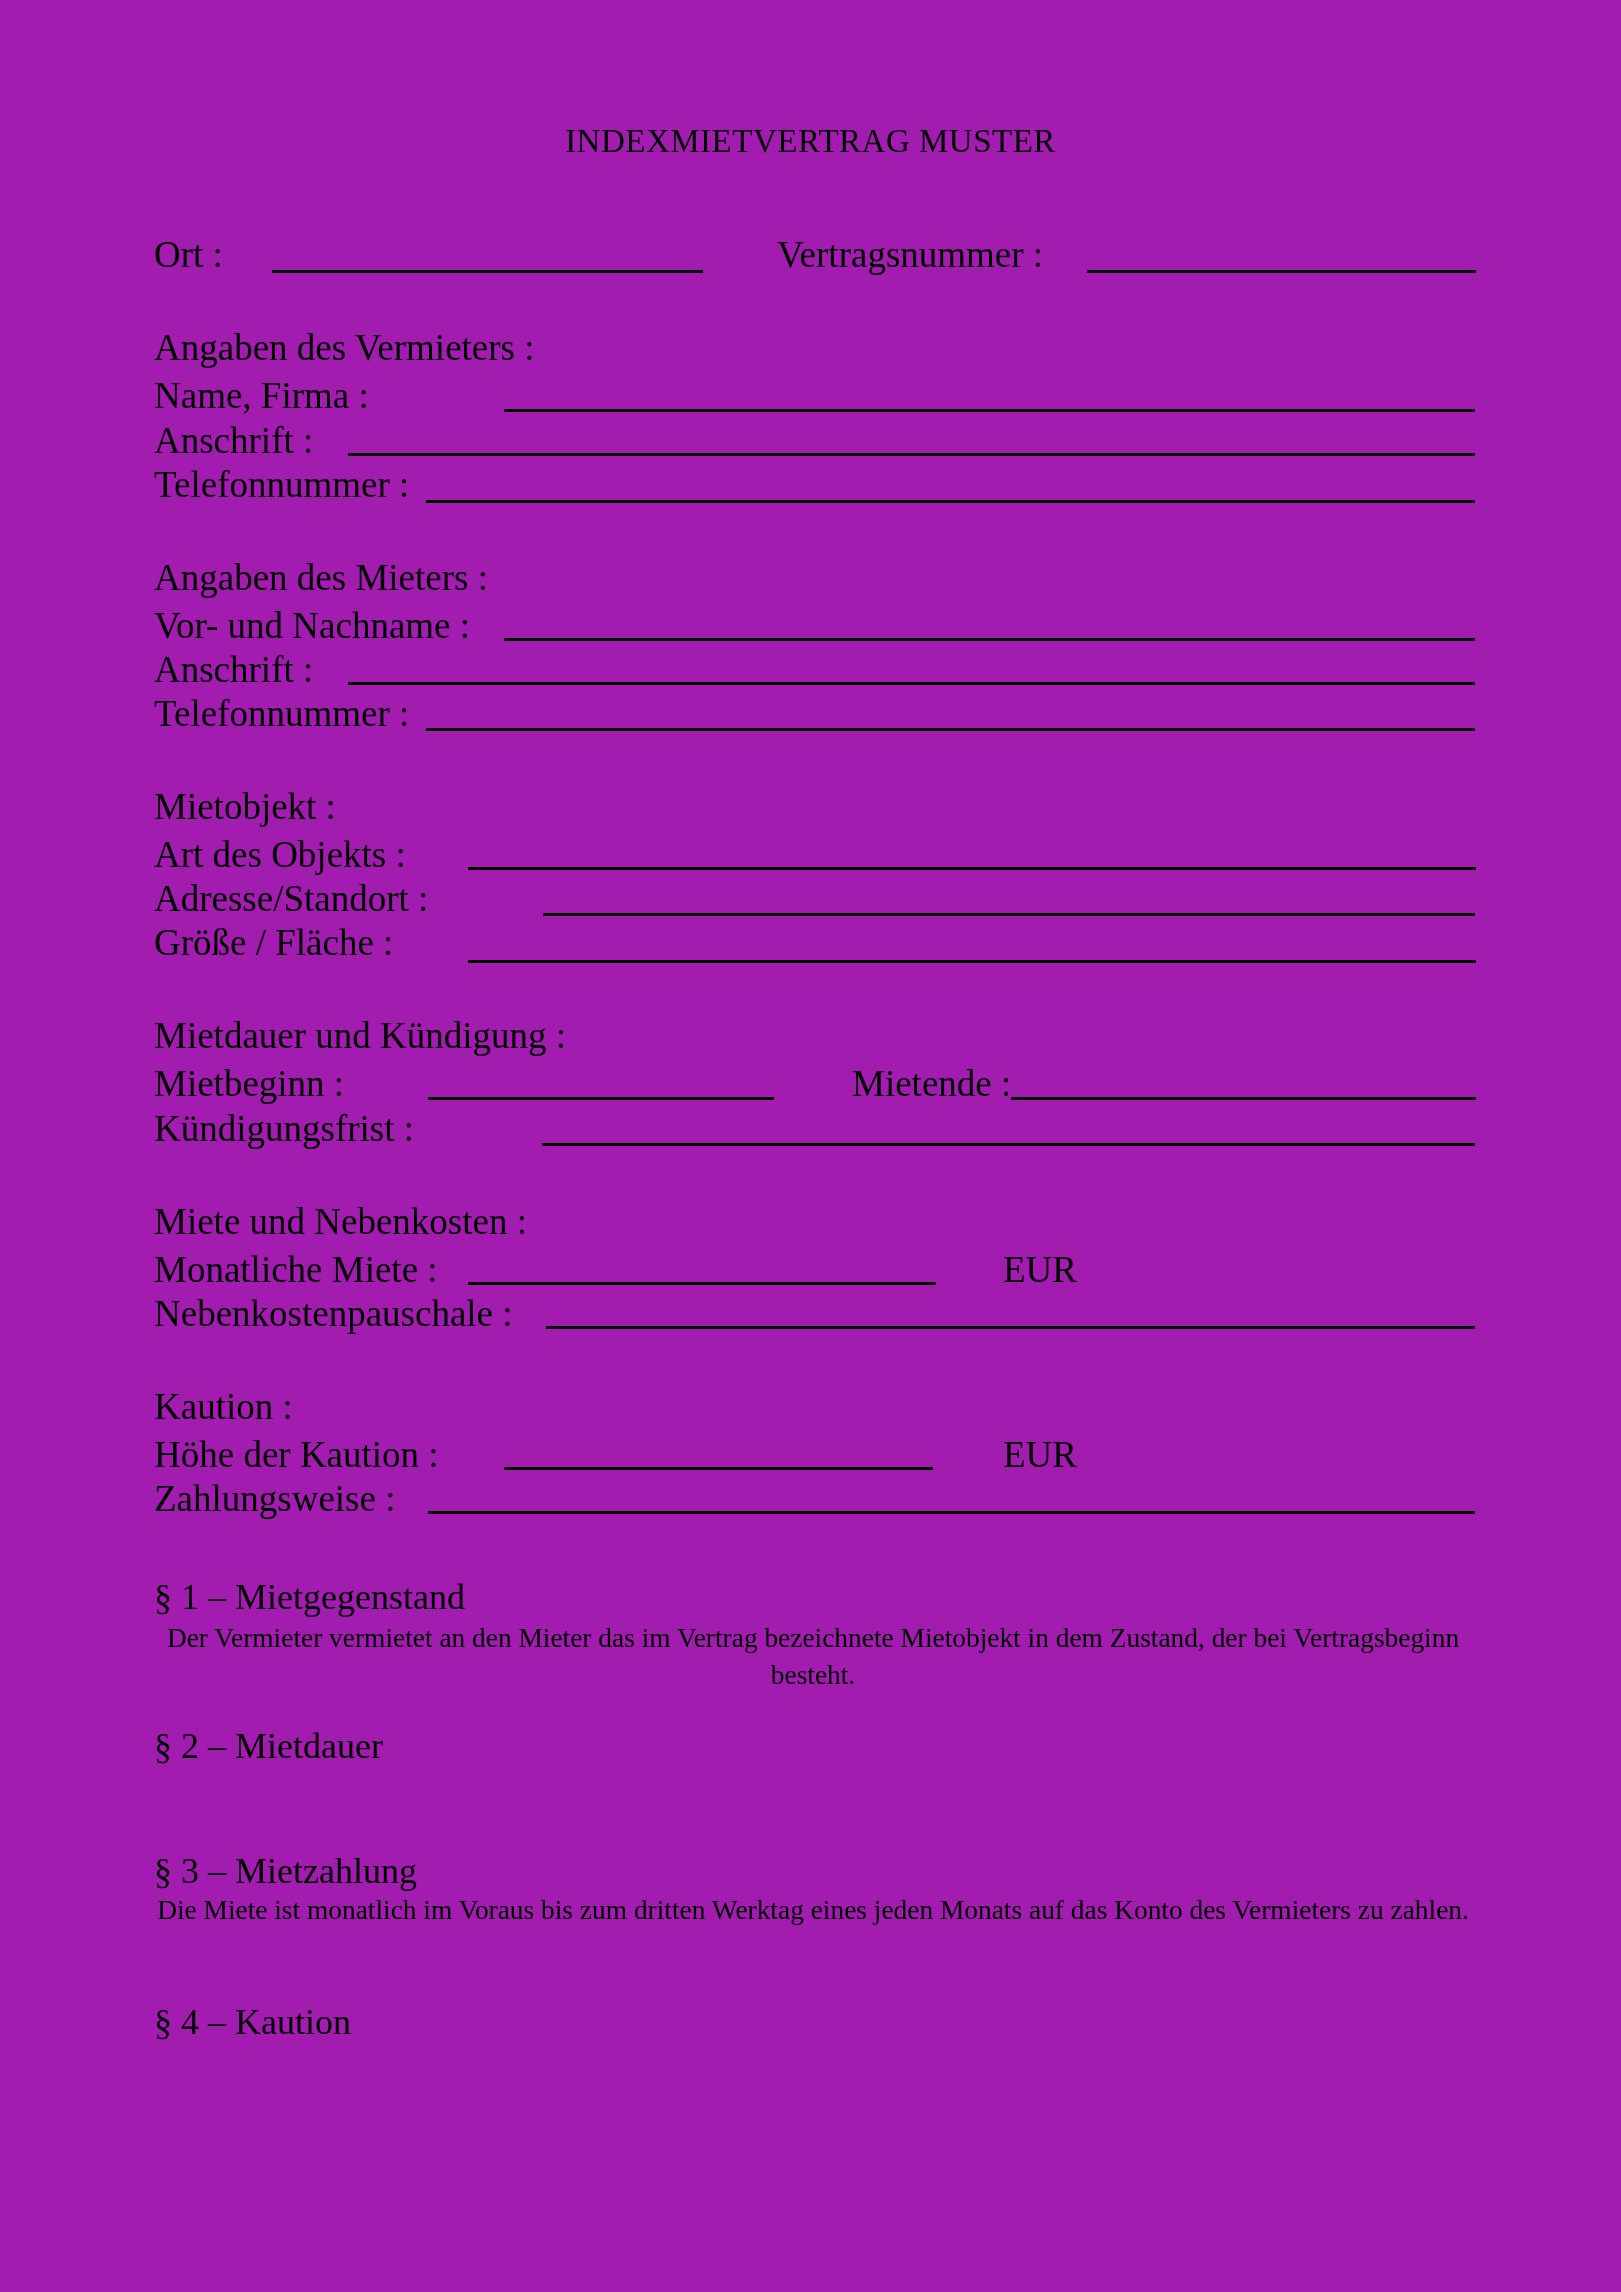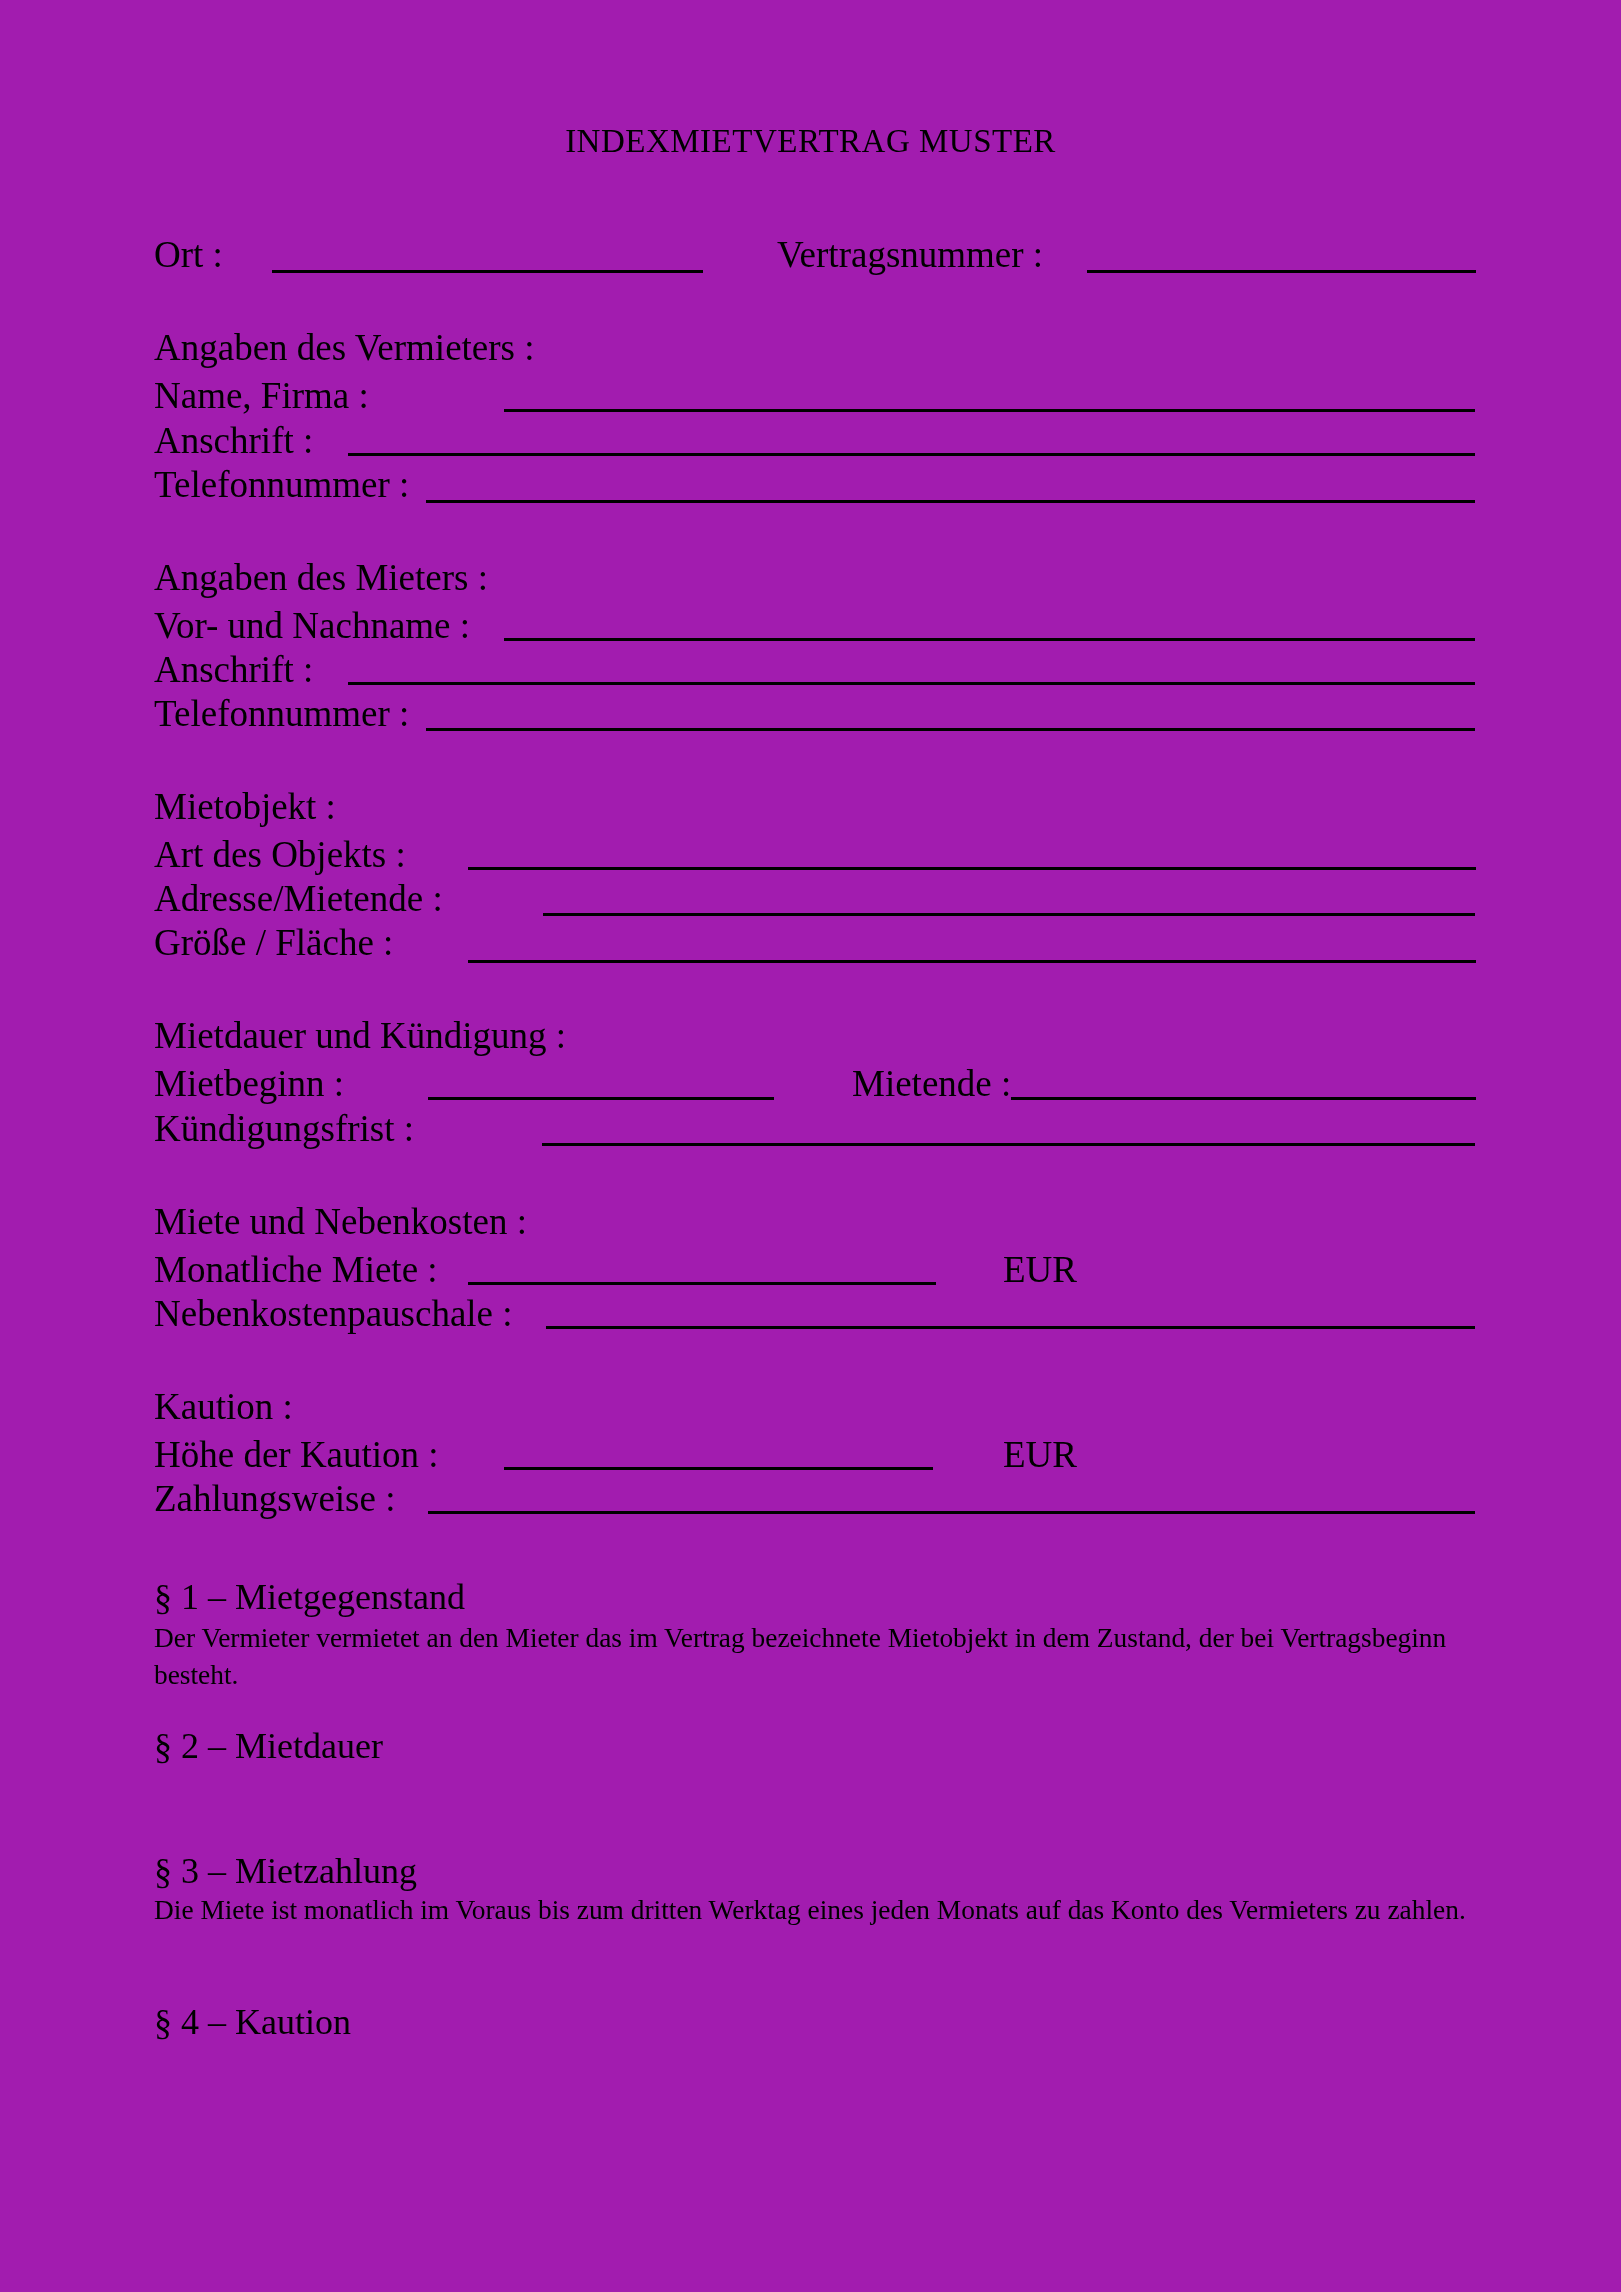--- a/index.html
+++ b/index.html
@@ -10,21 +10,21 @@
     font-family:"Liberation Serif","DejaVu Serif",serif;
     color:#000;
     overflow:hidden;
   }
   .title{
     position:absolute;left:0;top:123px;width:100%;
     text-align:center;font-size:33px;letter-spacing:0.5px;white-space:nowrap;
   }
   .lbl{position:absolute;font-size:37px;line-height:1.15;white-space:nowrap;}
   .line{position:absolute;height:2.9px;background:#000;}
-  .para{position:absolute;left:154px;width:1318px;font-size:27.4px;line-height:37px;}
+  .para{position:absolute;left:154px;width:1318px;font-size:27.4px;line-height:37px;text-align:center;}
   .sechead{position:absolute;left:154px;font-size:36px;line-height:1.15;white-space:nowrap;}
 </style>
 </head>
 <body>
 
 <div class="page">
 
   <div class="title">INDEXMIETVERTRAG MUSTER</div>
 
   <span class="lbl" style="left:154px;top:234px">Ort :</span>
@@ -44,21 +44,21 @@
   <span class="lbl" style="left:154px;top:605px">Vor- und Nachname :</span>
   <div class="line" style="left:504px;top:638px;width:971px"></div>
   <span class="lbl" style="left:154px;top:649px">Anschrift :</span>
   <div class="line" style="left:348px;top:682px;width:1127px"></div>
   <span class="lbl" style="left:154px;top:693px">Telefonnummer :</span>
   <div class="line" style="left:426px;top:728px;width:1049px"></div>
 
   <span class="lbl" style="left:154px;top:786px">Mietobjekt :</span>
   <span class="lbl" style="left:154px;top:834px">Art des Objekts :</span>
   <div class="line" style="left:468px;top:867px;width:1008px"></div>
-  <span class="lbl" style="left:154px;top:878px">Adresse/Mietende :</span>
+  <span class="lbl" style="left:154px;top:878px">Adresse/Standort :</span>
   <div class="line" style="left:543px;top:913px;width:932px"></div>
   <span class="lbl" style="left:154px;top:922px">Größe / Fläche :</span>
   <div class="line" style="left:468px;top:960px;width:1008px"></div>
 
   <span class="lbl" style="left:154px;top:1015px">Mietdauer und Kündigung :</span>
   <span class="lbl" style="left:154px;top:1063px">Mietbeginn :</span>
   <div class="line" style="left:428px;top:1097px;width:346px"></div>
   <span class="lbl" style="left:852px;top:1063px">Mietende :</span>
   <div class="line" style="left:1011px;top:1097px;width:465px"></div>
   <span class="lbl" style="left:154px;top:1108px">Kündigungsfrist :</span>

